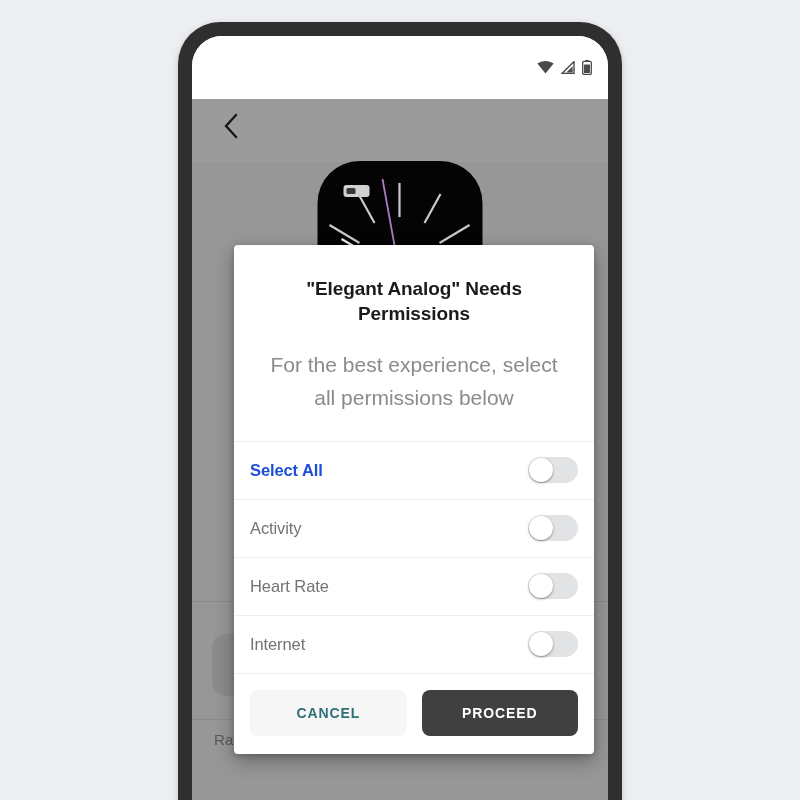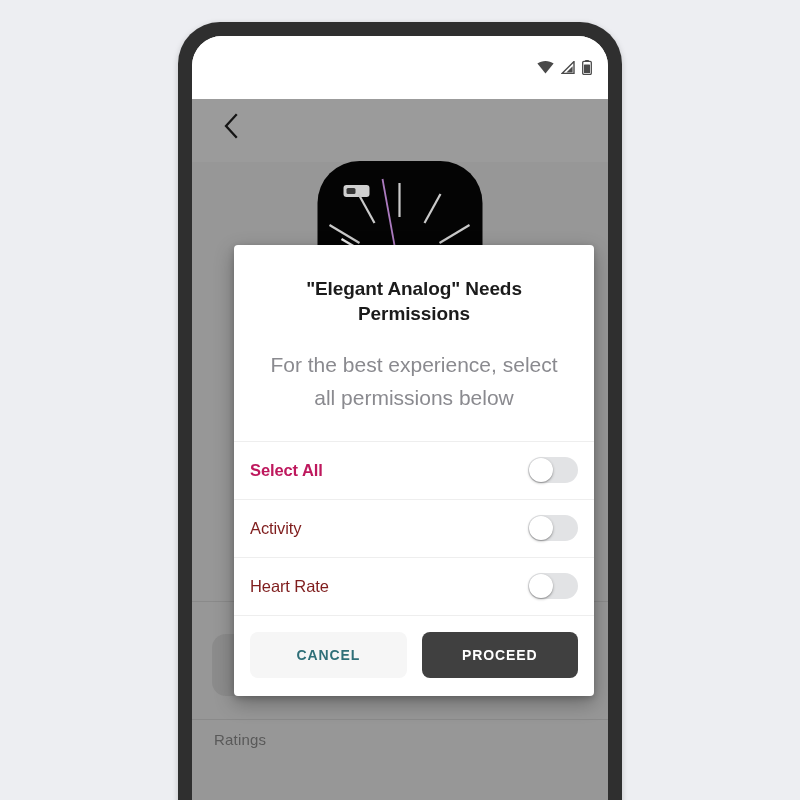--- a/index.html
+++ b/index.html
@@ -155,26 +155,26 @@
     display: flex;
     align-items: center;
     justify-content: space-between;
     height: 58px;
     padding: 0 16px 0 16px;
     border-bottom: 1px solid #eeeeee;
     box-sizing: border-box;
   }
   .perm-label {
     font-size: 16.5px;
-    color: #7f1d1d;
+    color: #737373;
     letter-spacing: -0.1px;
   }
   .perm-row.is-primary .perm-label {
     font-weight: bold;
-    color: #be185d;
+    color: #1d4ed8;
   }
 
   .toggle {
     position: relative;
     width: 50px;
     height: 26px;
     border-radius: 13px;
     background: #e2e3e5;
     flex: 0 0 auto;
   }
@@ -312,20 +312,26 @@
         </div>
 
 
         <div class="perm-row">
           <span class="perm-label">Heart Rate</span>
           <span class="toggle">
             <span class="knob"></span>
           </span>
         </div>
 
+        <div class="perm-row">
+          <span class="perm-label">Internet</span>
+          <span class="toggle">
+            <span class="knob"></span>
+          </span>
+        </div>
 
       </div>
 
       <div class="dialog-actions">
         <button class="btn btn-cancel">CANCEL</button>
         <button class="btn btn-proceed">PROCEED</button>
       </div>
 
     </div>
 

